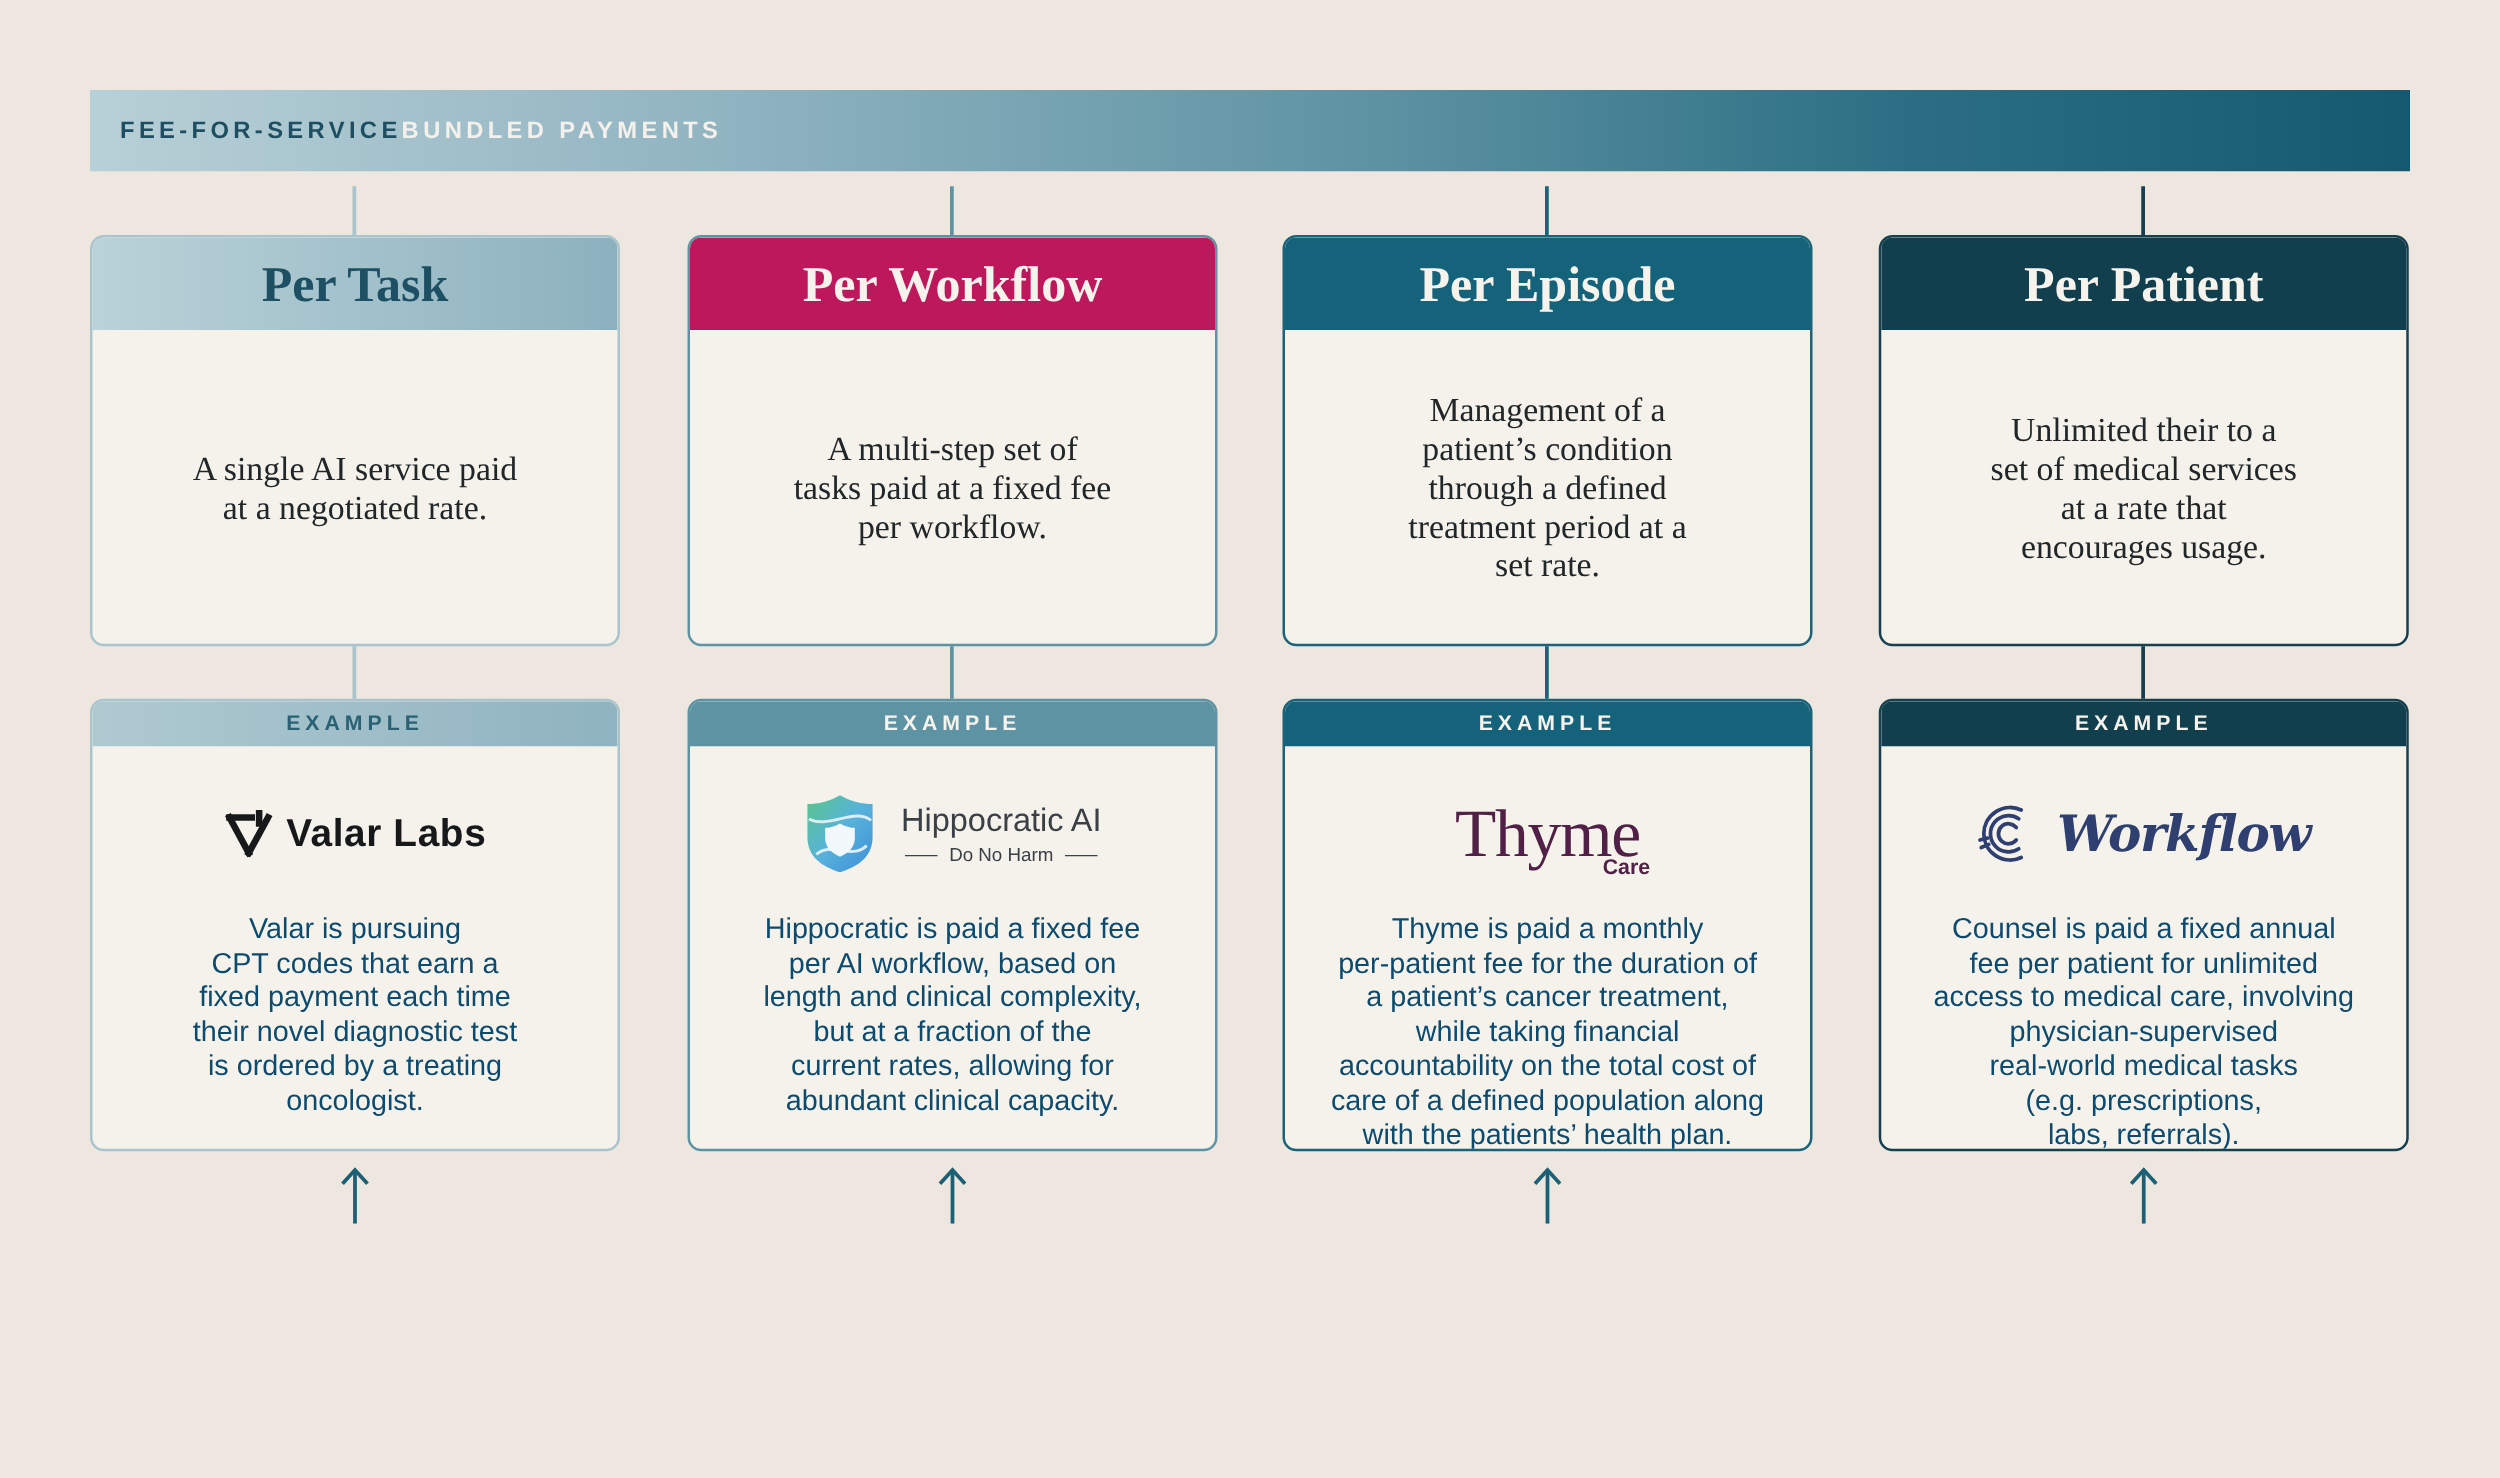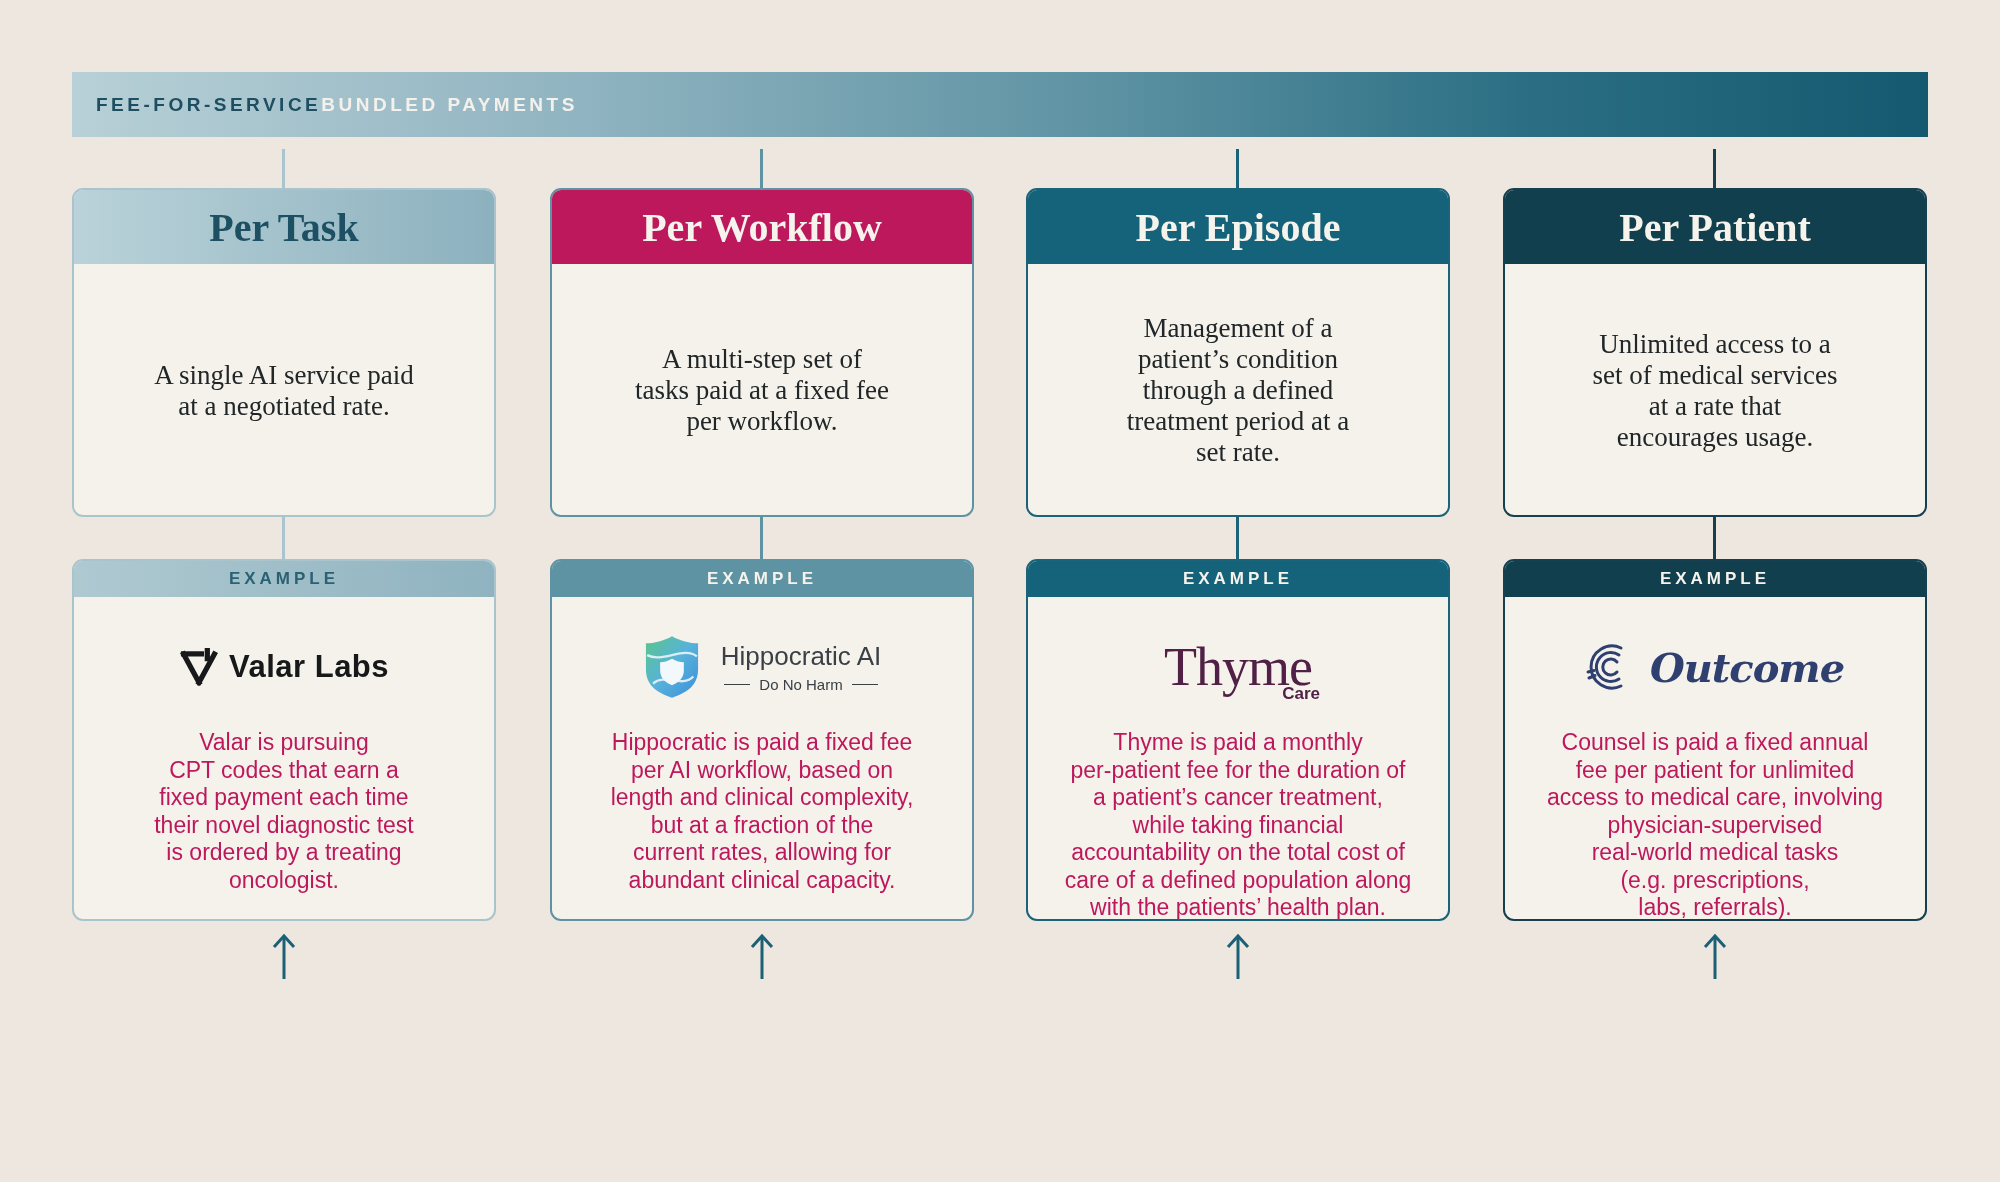--- a/index.html
+++ b/index.html
@@ -44,21 +44,21 @@
   .ex-header{height:36px;display:flex;align-items:center;justify-content:center;
              font-family:"Liberation Sans",sans-serif;font-weight:bold;font-size:17px;letter-spacing:4px;}
   .c1 .ex-header{background:linear-gradient(90deg,#AFC9D1,#8FB3C0);color:#2A6173;}
   .c2 .ex-header{background:#5E93A3;color:#F6F3ED;}
   .c3 .ex-header{background:#15637A;color:#F6F3ED;}
   .c4 .ex-header{background:#113F4E;color:#F6F3ED;}
 
   .ex-body{display:flex;flex-direction:column;align-items:center;padding-top:24px;}
   .logo-zone{height:92px;display:flex;align-items:center;justify-content:center;}
   .ex-text{margin-top:16px;text-align:center;font-family:"Liberation Sans",sans-serif;
-           font-size:23px;line-height:27.5px;color:#be185d;white-space:pre-line;}
+           font-size:23px;line-height:27.5px;color:#0c4a6e;white-space:pre-line;}
 
   
   .logo{display:flex;align-items:center;justify-content:center;}
   .valar-name{margin-left:10px;font-family:"Liberation Sans",sans-serif;font-weight:600;
               font-size:31px;color:#17181A;letter-spacing:0.5px;}
   .hippo-text{margin-left:20px;display:flex;flex-direction:column;align-items:center;}
   .hippo-name{font-family:"Liberation Sans",sans-serif;font-size:26px;color:#3A4046;}
   .hippo-tag{margin-top:4px;display:flex;align-items:center;gap:9px;
              font-family:"Liberation Sans",sans-serif;font-size:15px;color:#3A4046;}
   .tag-line{width:26px;height:0;border-top:1.6px solid #3A4046;}
@@ -223,42 +223,42 @@
           <path d="M6 15 L16 4 L26 15"></path>
       </g>
     </svg>
   </div>
 
   <div class="col c4">
     <div class="vline top"></div>
     <div class="card desc-card">
       <div class="desc-header">Per Patient</div>
       <div class="desc-body">
-        <div class="desc-text">Unlimited access to a
+        <div class="desc-text">Unlimited their to a
 set of medical services
 at a rate that
 encourages usage.</div>
       </div>
     </div>
     <div class="vline mid"></div>
     <div class="card example-card">
       <div class="ex-header">EXAMPLE</div>
       <div class="ex-body">
         <div class="logo-zone">
           <div class="logo">
             <svg width="52" height="52" viewBox="0 0 52 52">
               <g stroke="#2F4070" stroke-width="3" fill="none" stroke-linecap="round">
                 <path d="M35 7 A21 21 0 1 0 35 45"></path>
                 <path d="M33 14 A14.5 14.5 0 1 0 33 38"></path>
                 <path d="M31 21 A8 8 0 1 0 31 31"></path>
                 <path d="M2 31 L8 29.5"></path>
                 <path d="M3 37 L9 34.5"></path>
               </g>
             </svg>
-            <span class="counsel-name">Outcome</span>
+            <span class="counsel-name">Workflow</span>
           </div>
         </div>
         <div class="ex-text">Counsel is paid a fixed annual
 fee per patient for unlimited
 access to medical care, involving
 physician-supervised
 real-world medical tasks
 (e.g. prescriptions,
 labs, referrals).</div>
       </div>

